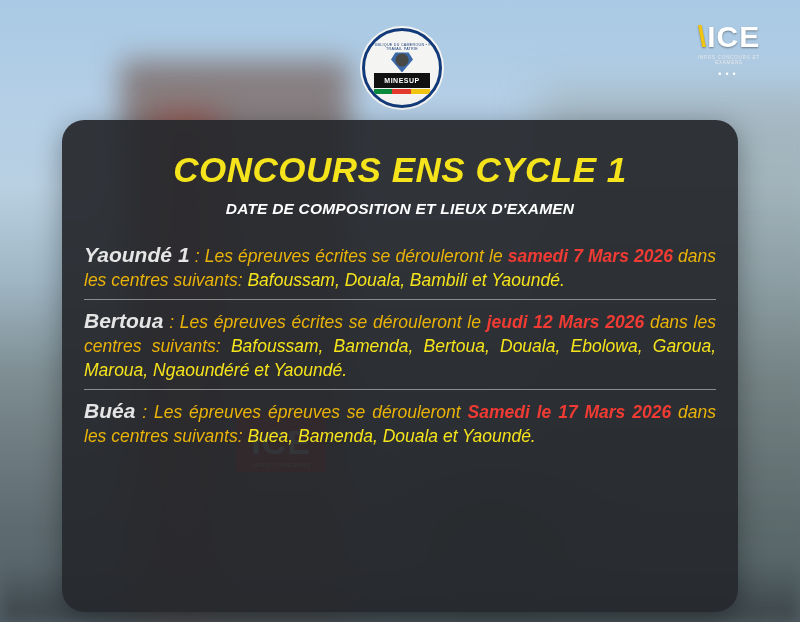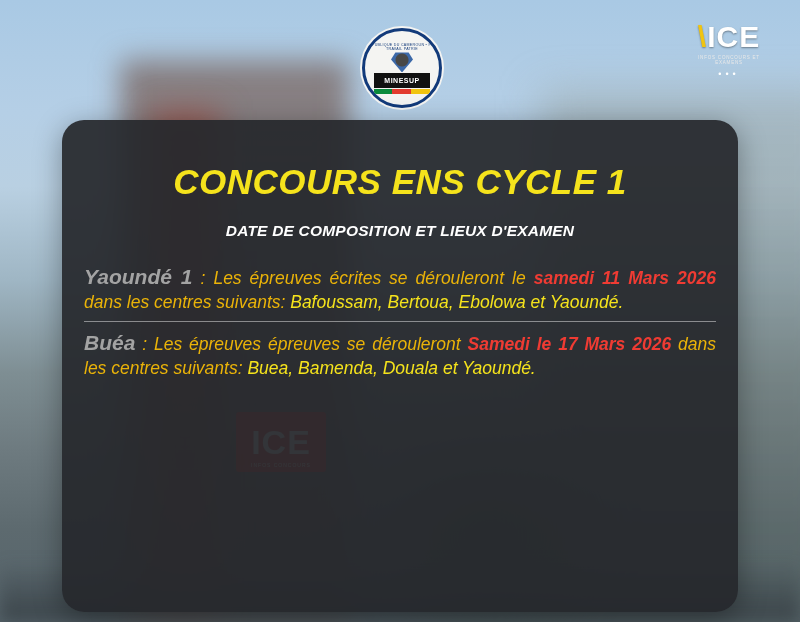--- a/index.html
+++ b/index.html
@@ -212,30 +212,30 @@
     box-sizing: border-box;
   }
 
   .title {
     text-align: center;
     color: #f5e31c;
     font-size: 35px;
     font-weight: bold;
     font-style: italic;
     letter-spacing: .5px;
-    margin-top: 42px;
+    margin-top: 30px;
   }
   .subtitle {
     text-align: center;
     color: #ffffff;
     font-size: 15.5px;
     font-weight: bold;
     font-style: italic;
     letter-spacing: .2px;
-    margin-top: 20px;
+    margin-top: 10px;
   }
 
   .entries {
     margin-top: 16px;
     padding: 0 22px;
   }
   .entry {
     padding: 7px 0 6px 0;
     border-bottom: 1px solid rgba(255,255,255,.45);
     font-size: 17.5px;
@@ -243,21 +243,21 @@
     line-height: 1.35;
     color: #ffffff;
     text-align: justify;
   }
   .entry:last-child { border-bottom: none; }
 
   .city {
     font-size: 21px;
     font-weight: bold;
     font-style: italic;
-    color: #a3a3a3;
+    color: #e5e5e5;
   }
   .mid { color: #eab308; }
   .date { color: #ef3b33; font-weight: bold; }
   .places { color: #f5e31c; }
 </style>
 </head>
 <body>
 
 <div class="poster">
 
@@ -288,21 +288,24 @@
     <div class="ice-sub">INFOS CONCOURS ET EXAMENS</div>
     <div class="ice-dots">•••</div>
   </div>
 
   <div class="card">
     <div class="title">CONCOURS ENS CYCLE 1</div>
     <div class="subtitle">DATE DE COMPOSITION ET LIEUX D'EXAMEN</div>
 
     <div class="entries">
       <div class="entry">
-        <span class="city">Yaoundé 1</span><span class="mid"> : Les épreuves écrites se dérouleront le </span><span class="date">samedi 11 Mars 2026</span><span class="mid"> dans les centres suivants: </span><span class="places">Bafoussam, Bertoua, Ebolowa et Yaoundé.</span>
+        <span class="city">Yaoundé 1</span><span class="mid"> : Les épreuves écrites se dérouleront le </span><span class="date">samedi 7 Mars 2026</span><span class="mid"> dans les centres suivants: </span><span class="places">Bafoussam, Douala, Bambili et Yaoundé.</span>
+      </div>
+      <div class="entry">
+        <span class="city">Bertoua</span><span class="mid"> : Les épreuves écrites se dérouleront le </span><span class="date">jeudi 12 Mars 2026</span><span class="mid"> dans les centres suivants: </span><span class="places">Bafoussam, Bamenda, Bertoua, Douala, Ebolowa, Garoua, Maroua, Ngaoundéré et Yaoundé.</span>
       </div>
       <div class="entry">
         <span class="city">Buéa</span><span class="mid"> : Les épreuves épreuves se dérouleront </span><span class="date">Samedi le 17 Mars 2026</span><span class="mid"> dans les centres suivants: </span><span class="places">Buea, Bamenda, Douala et Yaoundé.</span>
       </div>
     </div>
   </div>
 
 </div>
 
 </body></html>

